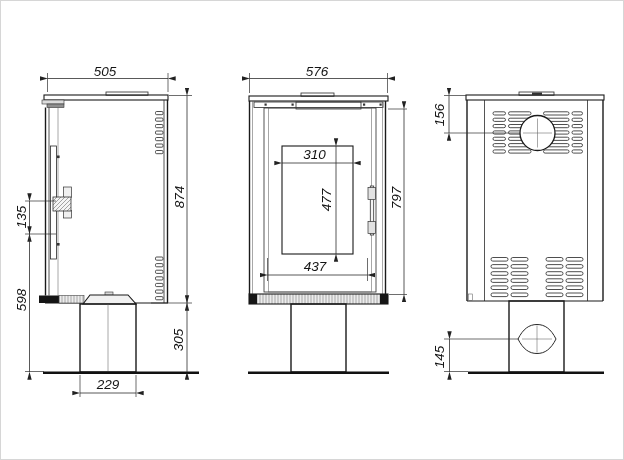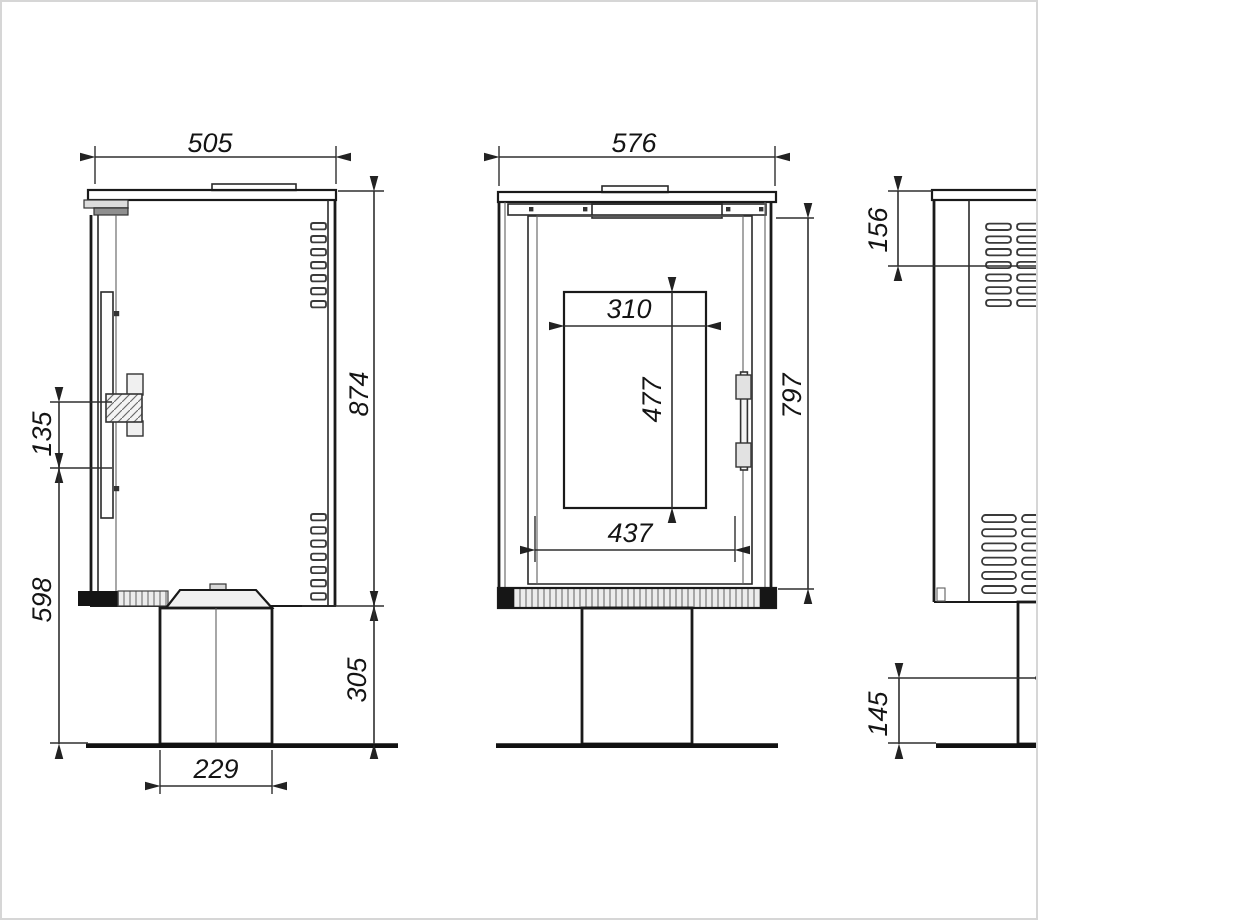--- a/index.html
+++ b/index.html
@@ -1,16 +1,16 @@
 <!DOCTYPE html>
 <html><head>
 <meta charset="utf-8">
 <style>
   html,body{margin:0;padding:0;background:#fff;}
-  .frame{width:519px;height:460px;box-sizing:border-box;border:1px solid #d6d6d6;background:#fff;position:relative;overflow:hidden;}
+  .frame{width:624px;height:460px;box-sizing:border-box;border:1px solid #d6d6d6;background:#fff;position:relative;overflow:hidden;}
   svg{display:block;}
   .o14{stroke:#1a1a1a;stroke-width:1.4;fill:none;}
   .o12{stroke:#1a1a1a;stroke-width:1.1;fill:none;}
   .o08{stroke:#2a2a2a;stroke-width:0.8;fill:none;}
   .o05{stroke:#606060;stroke-width:0.55;fill:none;}
   .dim{stroke:#2f2f2f;stroke-width:0.8;fill:none;}
   .ext{stroke:#2f2f2f;stroke-width:0.7;fill:none;}
   .lbl{font:italic 13.5px "Liberation Sans", sans-serif;fill:#141414;}
   .floor{stroke:#111;stroke-width:2.4;fill:none;}
   .slat{stroke:#3a3a3a;stroke-width:0.9;fill:#ffffff;}

